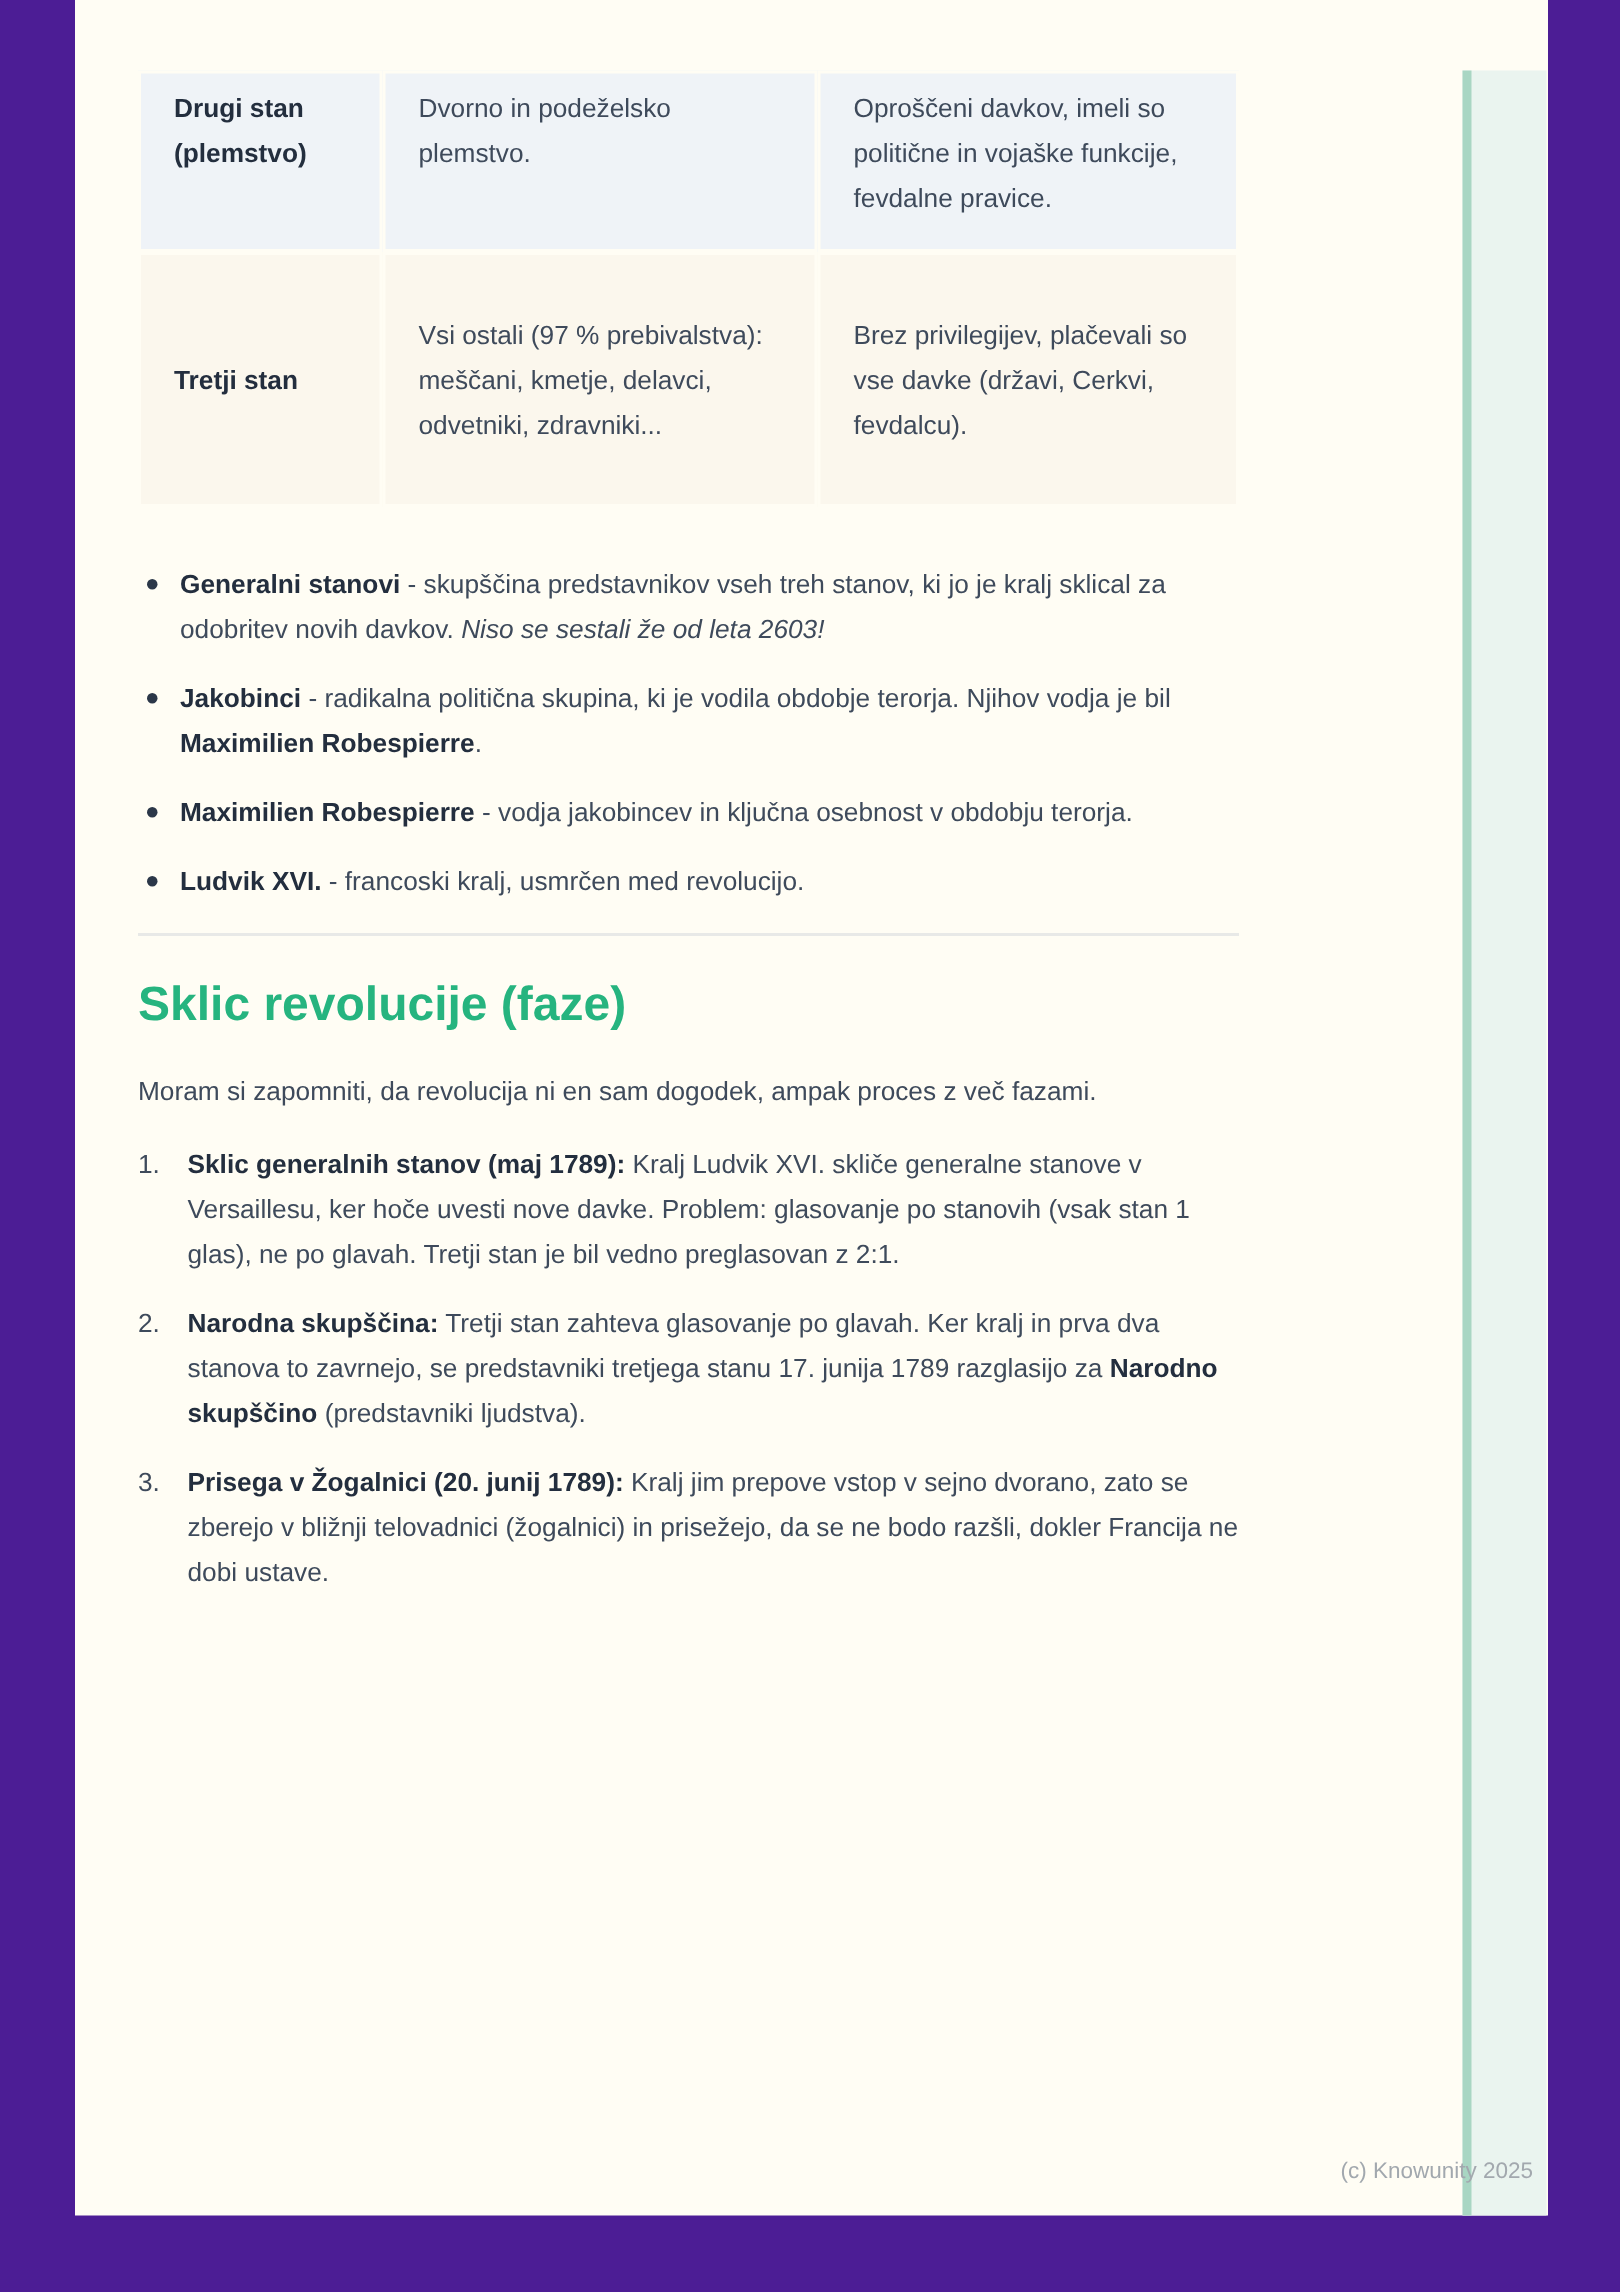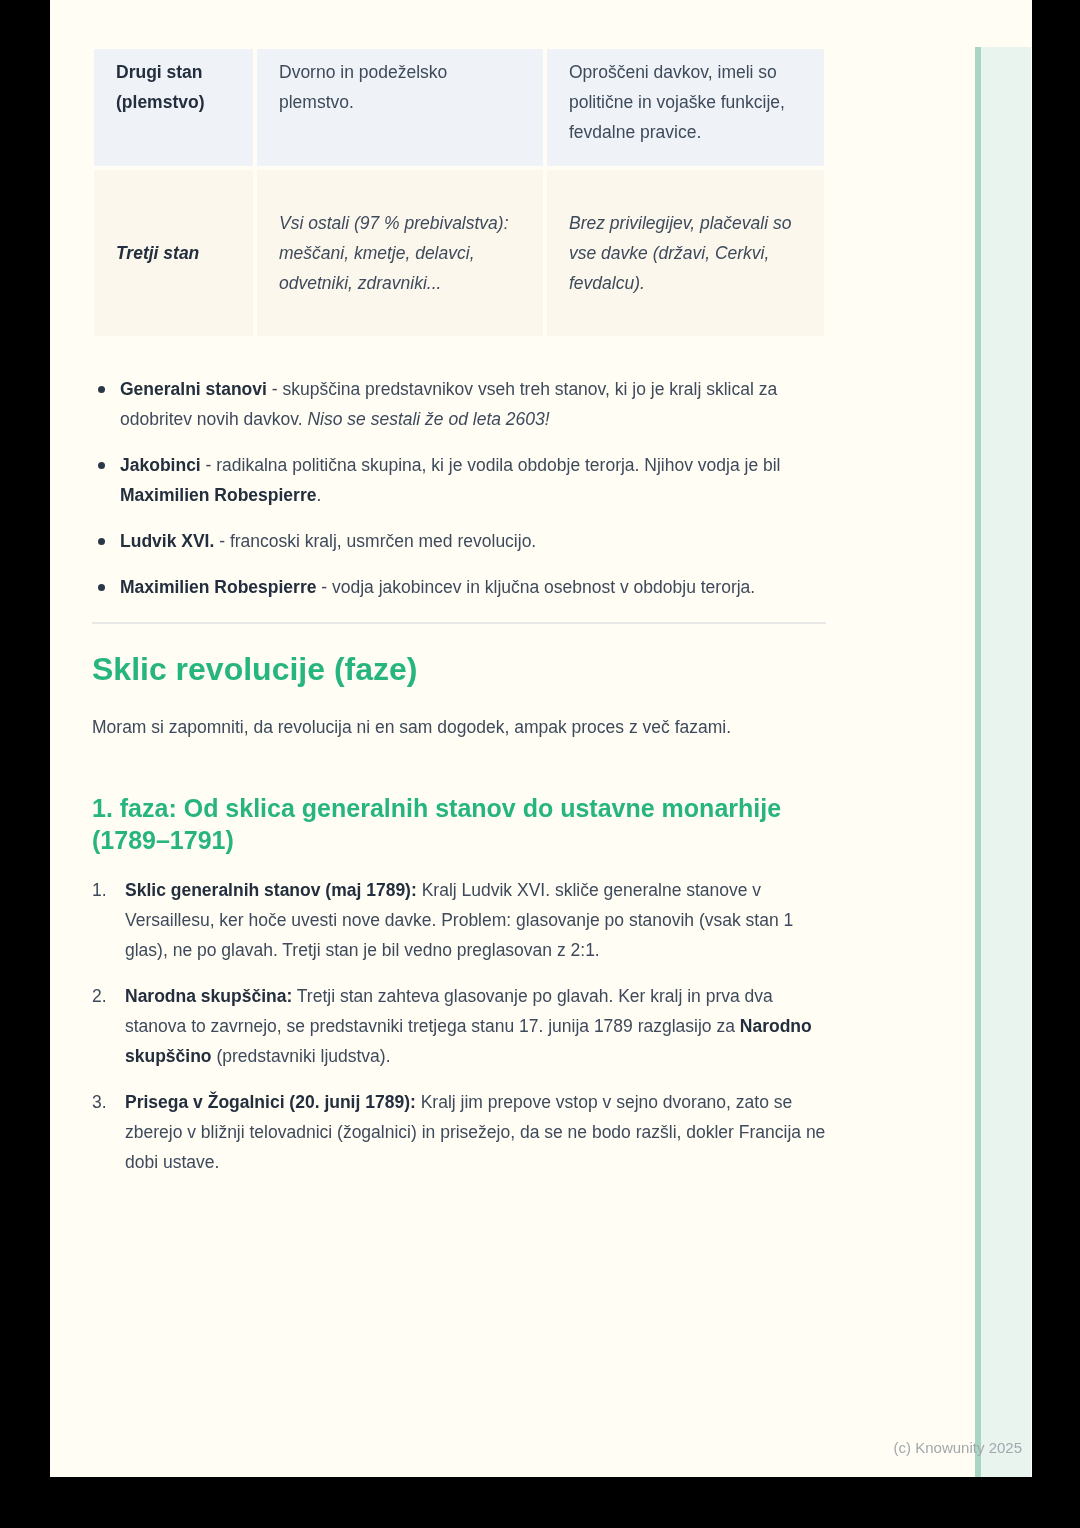--- a/index.html
+++ b/index.html
@@ -2,21 +2,21 @@
 <html><head>
 <meta charset="utf-8">
 <style>
   html, body {
     margin: 0; padding: 0;
     width: 1080px; height: 1528px;
     background: #ffffff;
     overflow: hidden;
     font-family: "Liberation Sans", "DejaVu Sans", sans-serif;
   }
-  .canvas { position: relative; width: 1080px; height: 1528px; background: #000000; }
+  .canvas { position: relative; width: 1080px; height: 1528px; background: #4c1d95; }
 
   .page {
     position: absolute; left: 50px; top: 0;
     width: 982px; height: 1477px;
     background: #fffdf4;
   }
   .accent-stripe {
     position: absolute; left: 925px; top: 47px;
     width: 56px; height: 1430px;
     background: #eaf4ef;
@@ -38,21 +38,21 @@
     margin-top: 47px;
   }
   table.info-table td {
     border: 2px solid #fffdf4;
     box-sizing: border-box;
     padding: 4px 22px;
     font-size: 17.5px; line-height: 30px;
   }
   col.c1w { width: 163px; } col.c2w { width: 290px; } col.c3w { width: 281px; }
   tr.row1 td { background: #eff3f7; height: 121px; vertical-align: top; padding-top: 8px; }
-  tr.row2 td { background: #fbf7ed; height: 170px; vertical-align: middle; font-style: italic; }
+  tr.row2 td { background: #fbf7ed; height: 170px; vertical-align: middle; }
   td.c1 { font-weight: bold; color: #232e3e; }
   td.c2, td.c3 { color: #3e4a5b; }
 
   
   ul.glossary {
     list-style: none; margin: 36px 0 0; padding: 0;
   }
   ul.glossary li {
     position: relative; padding-left: 28px;
     margin-bottom: 16px;
@@ -125,31 +125,30 @@
             <td class="c1"><span>Tretji stan</span></td>
             <td class="c2"><span>Vsi ostali (97 % prebivalstva): meščani, kmetje, delavci, odvetniki, zdravniki...</span></td>
             <td class="c3"><span>Brez privilegijev, plačevali so vse davke (državi, Cerkvi, fevdalcu).</span></td>
           </tr>
         </tbody>
       </table>
 
       <ul class="glossary">
         <li><strong>Generalni stanovi</strong><span> - skupščina predstavnikov vseh treh stanov, ki jo je kralj sklical za odobritev novih davkov. </span><strong></strong><span></span><em>Niso se sestali že od leta 2603!</em></li>
         <li><strong>Jakobinci</strong><span> - radikalna politična skupina, ki je vodila obdobje terorja. Njihov vodja je bil </span><strong>Maximilien Robespierre</strong><span>.</span><em></em></li>
+        <li><strong>Maximilien Robespierre</strong><span> - vodja jakobincev in ključna osebnost v obdobju terorja.</span><strong></strong><span></span><em></em></li>
         <li><strong>Ludvik XVI.</strong><span> - francoski kralj, usmrčen med revolucijo.</span><strong></strong><span></span><em></em></li>
-        <li><strong>Maximilien Robespierre</strong><span> - vodja jakobincev in ključna osebnost v obdobju terorja.</span><strong></strong><span></span><em></em></li>
       </ul>
 
       <hr class="divider">
 
       <h2 class="section-heading">Sklic revolucije (faze)</h2>
 
       <p class="intro">Moram si zapomniti, da revolucija ni en sam dogodek, ampak proces z več fazami.</p>
 
-      <h3 class="subsection-heading">1. faza: Od sklica generalnih stanov do ustavne monarhije (1789–1791)</h3>
 
       <ol class="steps">
         <li><span class="step-num">1.</span><strong>Sklic generalnih stanov (maj 1789):</strong><span> Kralj Ludvik XVI. skliče generalne stanove v Versaillesu, ker hoče uvesti nove davke. Problem: glasovanje po stanovih (vsak stan 1 glas), ne po glavah. Tretji stan je bil vedno preglasovan z 2:1.</span><strong></strong><span></span></li>
         <li><span class="step-num">2.</span><strong>Narodna skupščina:</strong><span> Tretji stan zahteva glasovanje po glavah. Ker kralj in prva dva stanova to zavrnejo, se predstavniki tretjega stanu 17. junija 1789 razglasijo za </span><strong>Narodno skupščino</strong><span> (predstavniki ljudstva).</span></li>
         <li><span class="step-num">3.</span><strong>Prisega v Žogalnici (20. junij 1789):</strong><span> Kralj jim prepove vstop v sejno dvorano, zato se zberejo v bližnji telovadnici (žogalnici) in prisežejo, da se ne bodo razšli, dokler Francija ne dobi ustave.</span><strong></strong><span></span></li>
       </ol>
 
     </div>
   </div>
 

